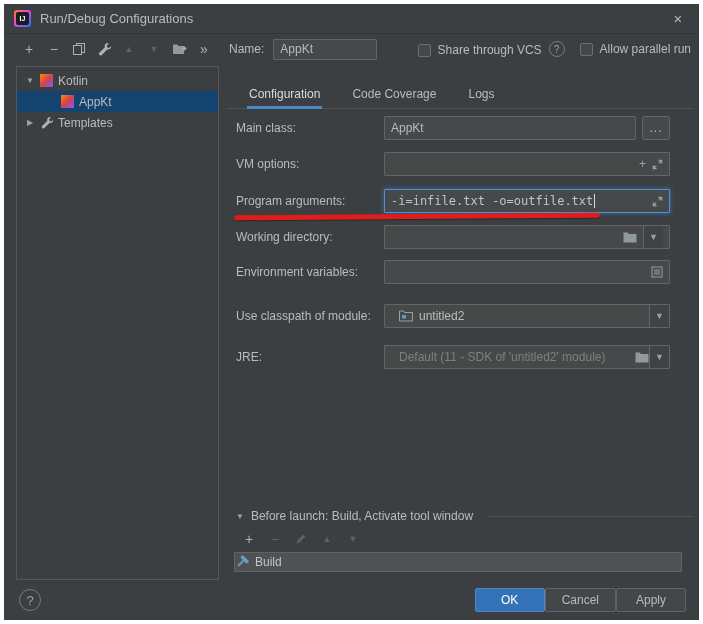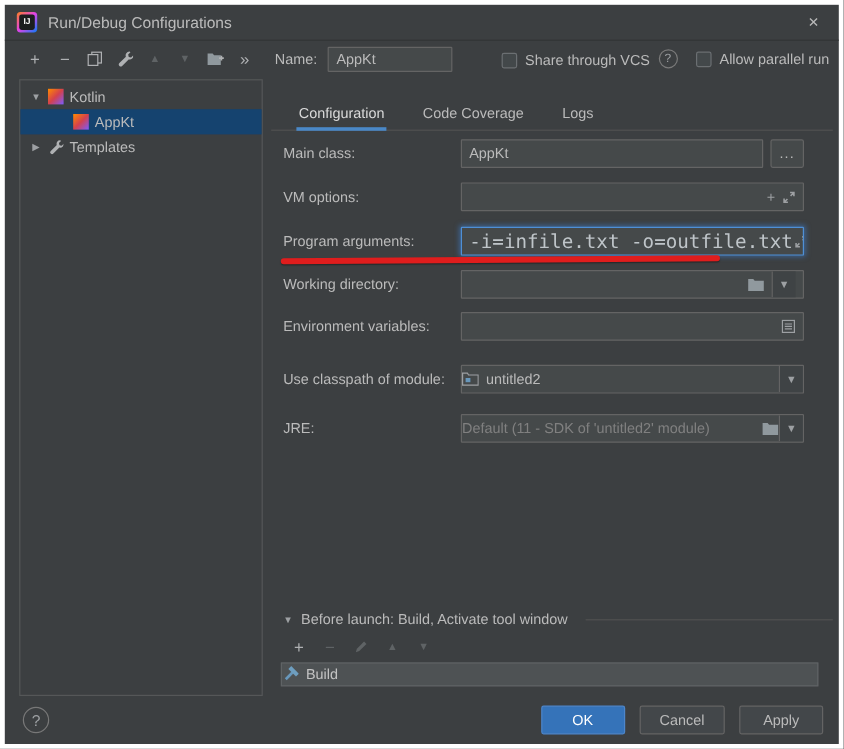--- a/index.html
+++ b/index.html
@@ -39,40 +39,40 @@
   .tabs{position:absolute;left:0;top:8px;right:0;height:35px;display:flex;align-items:flex-end;padding-left:21px;gap:28px;border-bottom:1px solid #515151}
   .tab{position:relative;padding:7px 2px;color:#bbbbbb;cursor:pointer}
   .tab.sel{color:#dadada}
   .tab.sel::after{content:"";position:absolute;left:0;right:0;bottom:-1px;height:3px;background:#4a88c7}
 
   .frow{position:absolute;left:10px;right:24px;height:16px}
   .flabel{position:absolute;left:0;top:0;line-height:24px;color:#bbbbbb;white-space:nowrap}
   .fwrap{position:absolute;left:148px;right:0;top:0;height:24px;display:flex;align-items:stretch;gap:6px}
   .tf{flex:1;background:#45494a;border:1px solid #646464;border-radius:1px;display:flex;align-items:center;padding:0 6px;color:#bbbbbb;overflow:hidden;white-space:nowrap}
   .tf.focus{border:1px solid #4e8fd6;box-shadow:0 0 4px 1px rgba(62,126,202,.55)}
-  .mono{font-family:"DejaVu Sans Mono",monospace;font-size:16px;color:#bfc5c9}
+  .mono{font-family:"DejaVu Sans Mono",monospace;font-size:12px;color:#bfc5c9}
   .caret{width:1px;height:14px;background:#d8d8d8;margin-left:1px}
   .ficons{margin-left:auto;display:flex;align-items:center;gap:6px;color:#9da0a3}
   .browse{width:28px;flex:none;background:#45494a;border:1px solid #646464;border-radius:2px;color:#bbbbbb;display:flex;align-items:center;justify-content:center;letter-spacing:1px}
   .arrowzone{margin-left:6px;width:20px;align-self:stretch;border-left:1px solid #646464;background:#3f4345;display:flex;align-items:center;justify-content:center;color:#9da0a3;font-size:9px;flex:none}
-  .combo{flex:1;background:#45494a;border:1px solid #646464;border-radius:1px;display:flex;align-items:center;padding-left:0;overflow:hidden;white-space:nowrap}
+  .combo{flex:1;background:#45494a;border:1px solid #646464;border-radius:1px;display:flex;align-items:center;padding-left:14px;overflow:hidden;white-space:nowrap}
   .combo .arrowzone{margin-left:0}
   .grayval{color:#808080}
 
   .redline{position:absolute;left:8px;top:148px;width:366px;height:5px;background:#e01d1d;border-radius:3px;transform:rotate(-0.4deg);box-shadow:0 1px 1px rgba(0,0,0,.35)}
 
   .blhead{position:absolute;left:10px;right:0;top:440px;height:20px;display:flex;align-items:center;gap:7px;color:#bbbbbb}
   .blhead .line{flex:1;height:1px;background:#515151;margin-left:8px}
   .bltools{position:absolute;left:12px;top:462px;height:22px;display:flex;align-items:center;gap:4px}
   .blrow{position:absolute;left:8px;top:486px;width:448px;height:20px;background:#4e5254;border:1px solid #5f6365;display:flex;align-items:center;gap:6px;padding-left:0;color:#c3c3c3}
 
   
   .footer{position:absolute;left:0;right:13px;bottom:7px;height:26px;display:flex;align-items:center}
   .bighelp{margin-left:15px;width:22px;height:22px;border-radius:50%;border:1px solid #787878;color:#9da0a3;font-size:13px;display:flex;align-items:center;justify-content:center}
-  .btns{margin-left:auto;display:flex;gap:12px}
+  .btns{margin-left:auto;display:flex;}
   .btn{height:24px;min-width:70px;padding:0 16px;display:flex;align-items:center;justify-content:center;background:#43474a;border:1px solid #646464;border-radius:2px;color:#bbbbbb;cursor:pointer}
   .btn.primary{background:#3573b9;border-color:#4d86cb;color:#ffffff}
   svg{display:block}
 </style>
 </head>
 <body>
 
 <div id="window">
 
   <div class="titlebar">

